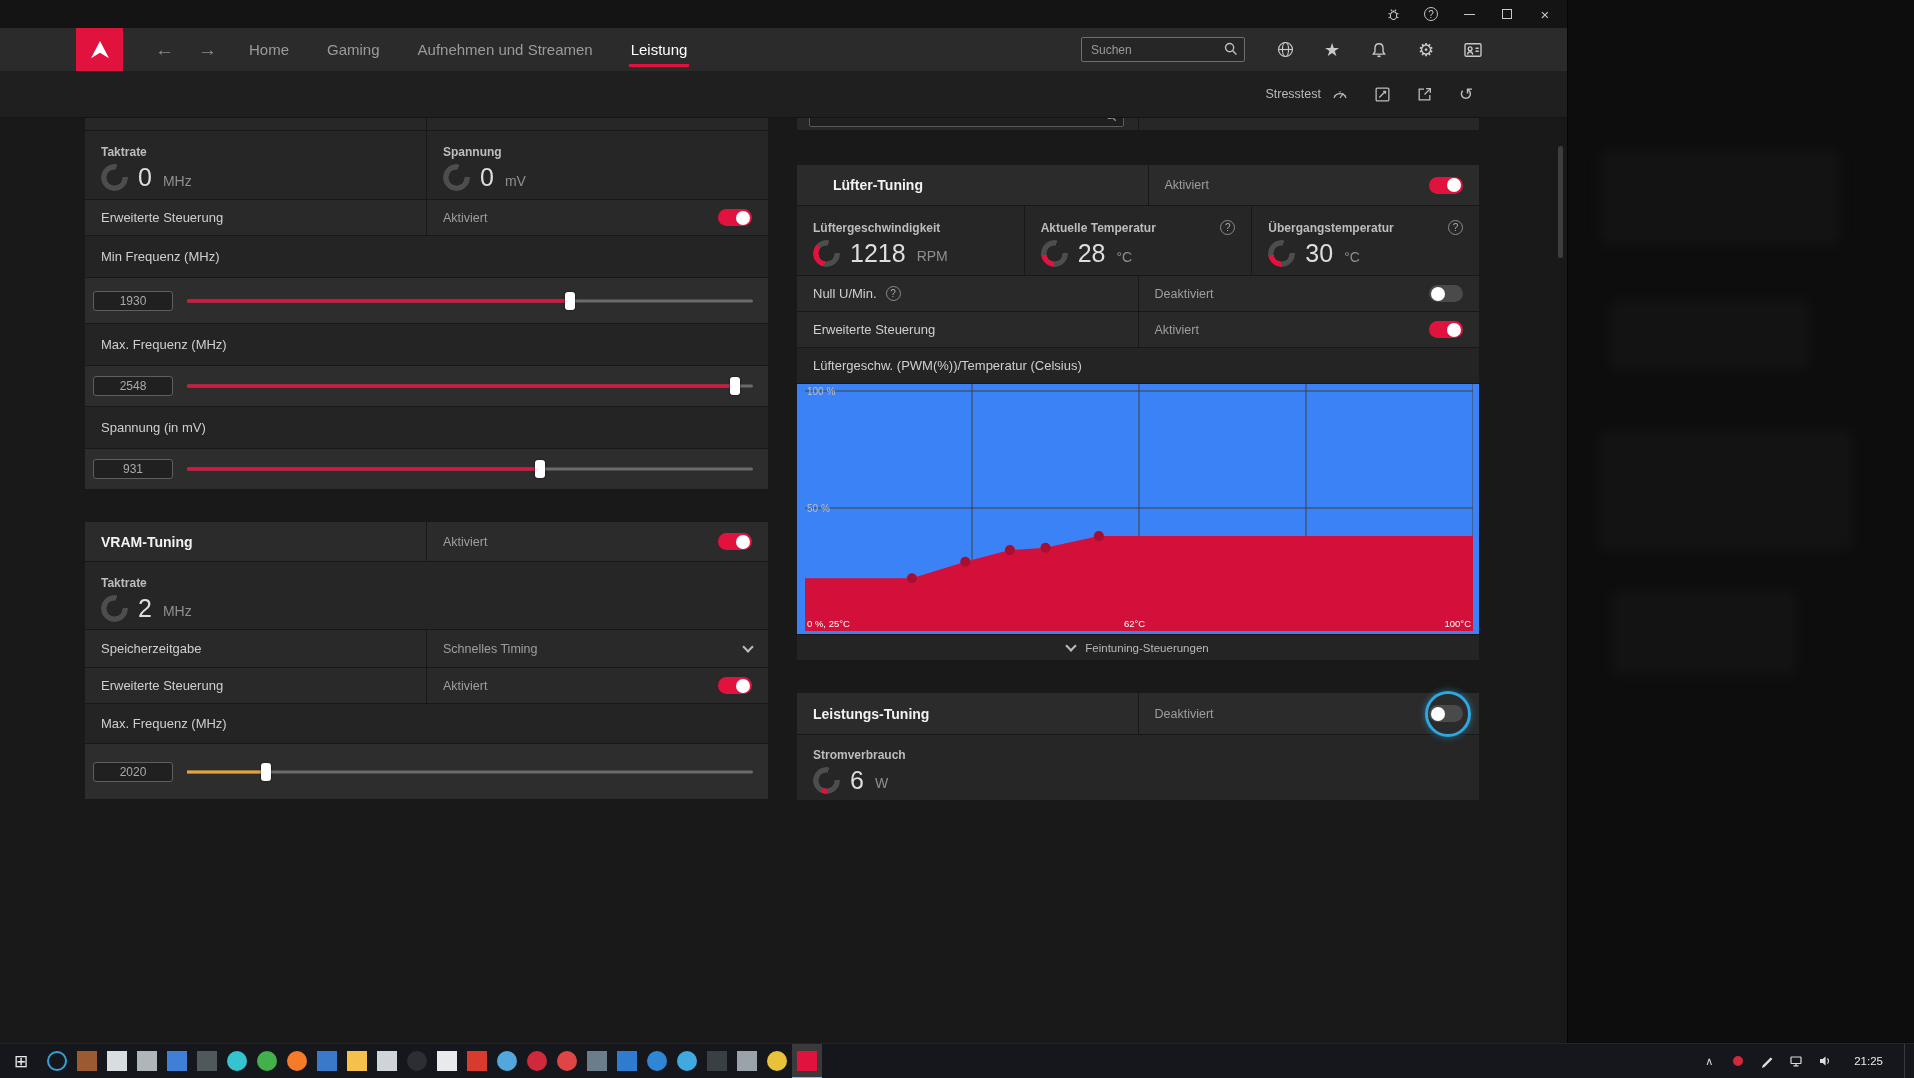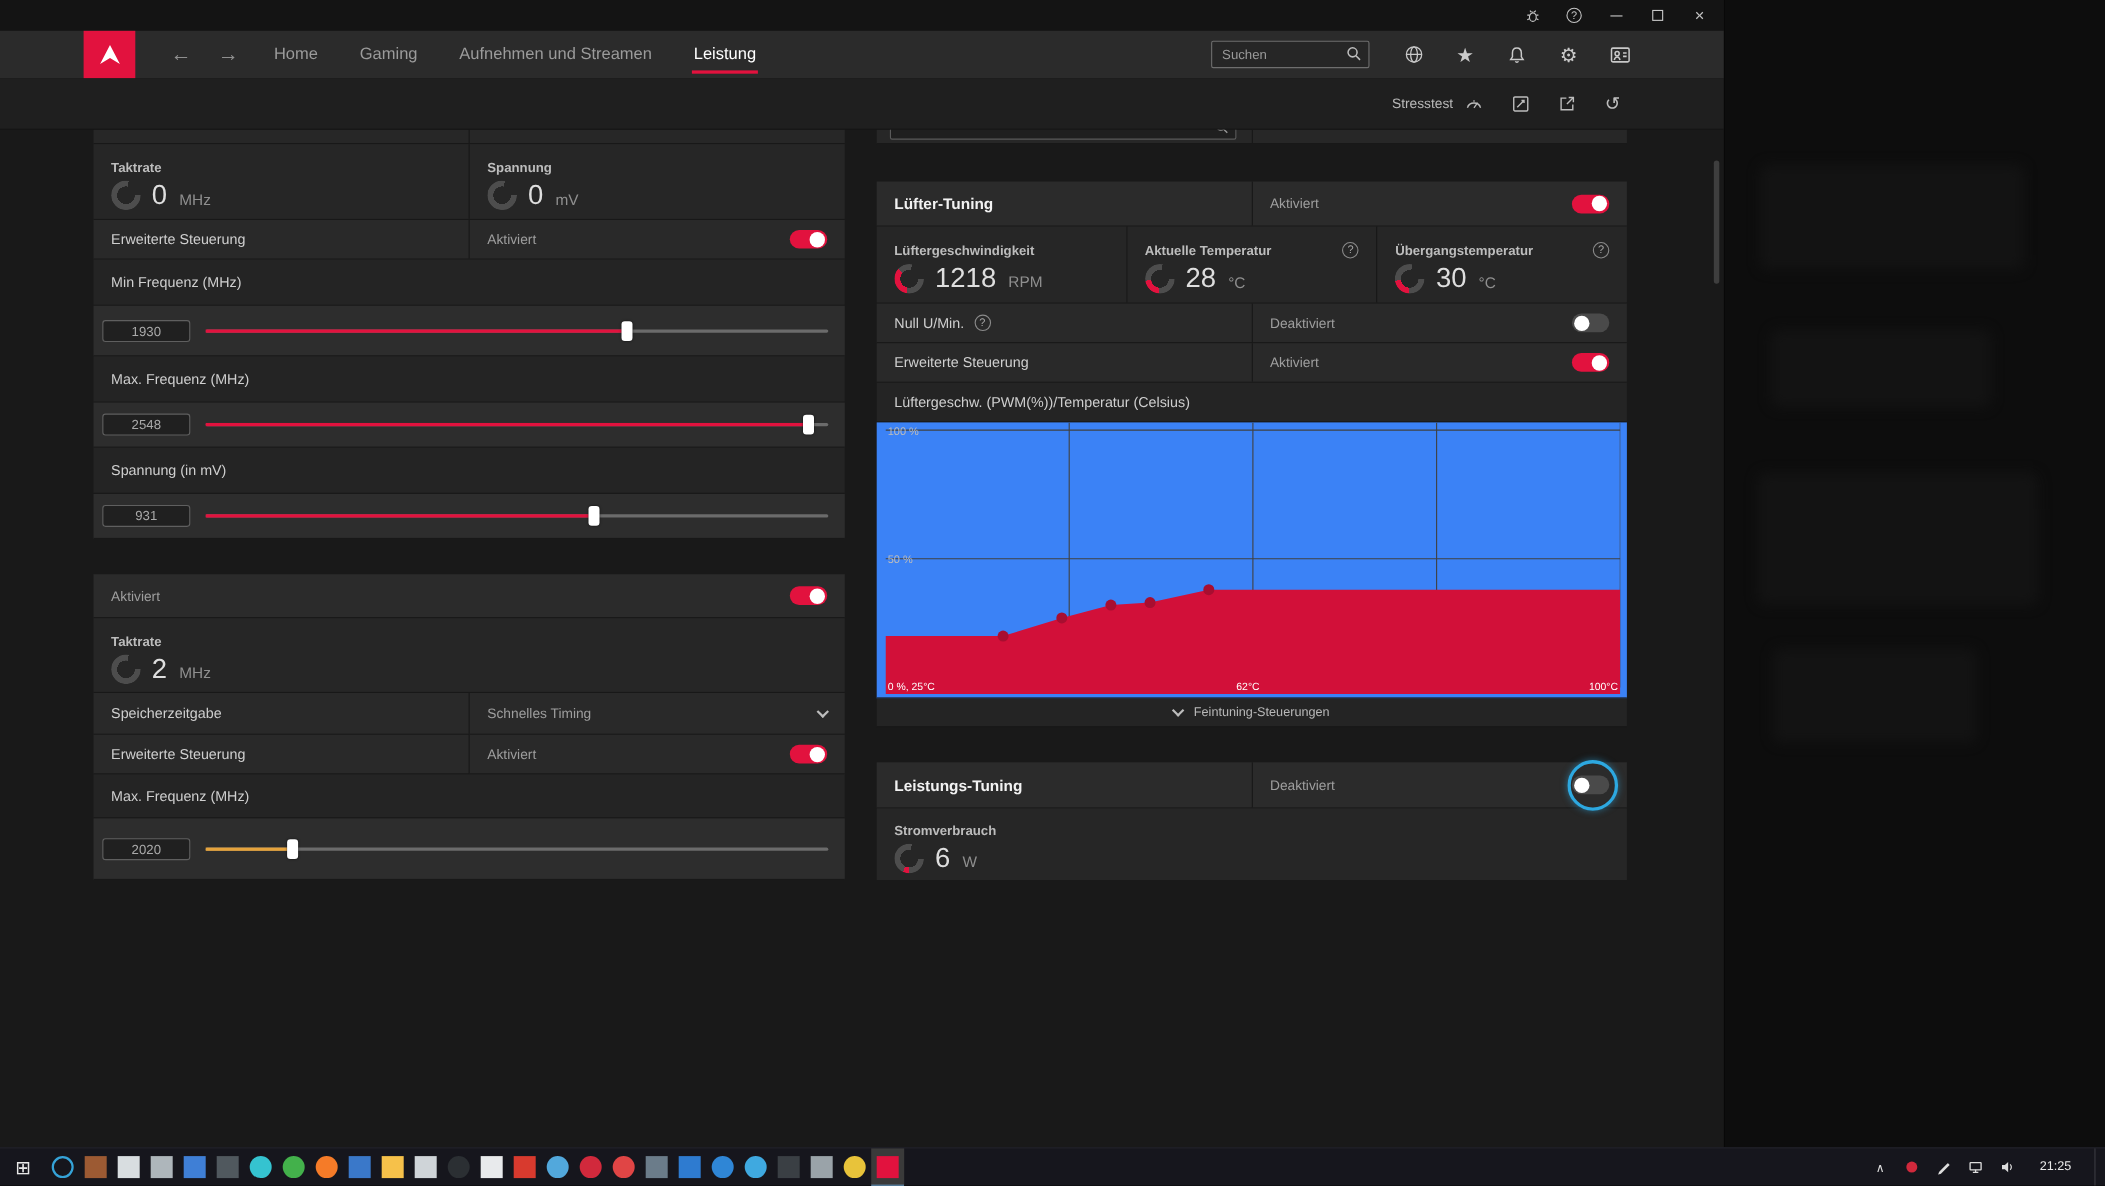--- a/index.html
+++ b/index.html
@@ -21,21 +21,21 @@
   .win-max { width:10px; height:10px; border:1px solid #c9c9c9; display:block; }
   .close-x { font-size:16px; line-height:1; }
 
   .navbar { height:43px; background:#2b2b2b; display:flex; align-items:center; padding-right:84px; }
   .logo { width:47px; height:43px; background:#e2123e; display:flex; align-items:center; justify-content:center; margin-left:76px; margin-right:20px; }
   .nav-arrow { color:#8f8f8f; font-size:19px; padding:0 12px; }
   .nav-items { display:flex; align-items:center; gap:38px; margin-left:20px; }
   .nav-item { color:#9b9b9b; font-size:15px; position:relative; padding:11px 0; white-space:nowrap; }
   .nav-item.active { color:#ffffff; }
   .nav-item.active::after { content:""; position:absolute; left:-2px; right:-2px; bottom:2px; height:3px; background:#e2123e; }
-  .nav-search { margin-left:auto; position:relative; width:144px; height:25px; }
+  .nav-search { margin-left:auto; position:relative; width:164px; height:25px; }
   .nav-search input { width:100%; height:100%; background:#262626; border:1px solid #6e6e6e; border-radius:2px; color:#dddddd; font-size:12px; padding:0 26px 0 9px; outline:none; font-family:inherit; }
   .nav-search input::placeholder { color:#9a9a9a; }
   .nav-search .mag { position:absolute; right:6px; top:4px; }
   .nav-icons { display:flex; align-items:center; gap:27px; margin-left:30px; }
   .nav-ic { color:#c9c9c9; font-size:18px; width:20px; height:20px; display:flex; align-items:center; justify-content:center; }
 
   .subnav { height:47px; background:#1f1f1f; display:flex; align-items:center; padding-left:90px; padding-right:92px; border-bottom:1px solid #141414; }
   .subnav-items { display:flex; gap:42px; }
   .subnav-item { color:#9b9b9b; font-size:13.5px; position:relative; padding:14px 0; }
   .subnav-item.active { color:#ffffff; font-weight:700; }
@@ -336,20 +336,23 @@
               <div class="track"></div>
                 <div class="fill" style="width: 62.4%; background: rgb(226, 18, 62);"></div>
                 <div class="handle" style="left: 62.4%;"></div>
             </div>
           </div>
         </div>
       </div>
 
       <div class="panel" style="left:85px; top:404px; width:683px;">
         <div class="row row--header" style="height:40px;">
+          <div class="cell">
+              <span class="title-text">VRAM-Tuning</span>
+            </div>
           <div class="cell cell--between">
             <span class="status-text">Aktiviert</span>
             <span class="toggle on">
                 <span class="knob"></span>
               </span>
           </div>
         </div>
         <div class="row row--gauge" style="height:68px;">
           <div class="cell gauge-cell">
             <div class="g-head">
@@ -407,21 +410,21 @@
                 <circle cx="6.6" cy="6.6" r="4.1"></circle>
                   <path d="M9.7 9.7L13.4 13.4"></path>
               </svg>
             </div>
           </div>
           <div class="cut-cell"></div>
         </div>
       </div>
 
       <div class="panel" style="left:797px; top:47px; width:682px;">
-        <div class="row row--header" style="height:41px;">
+        <div class="row row--header" style="height:41px;padding-left:20px;">
           <div class="cell">
               <span class="title-text">Lüfter-Tuning</span>
             </div>
           <div class="cell cell--between">
             <span class="status-text">Aktiviert</span>
             <span class="toggle on">
                 <span class="knob"></span>
               </span>
           </div>
         </div>

